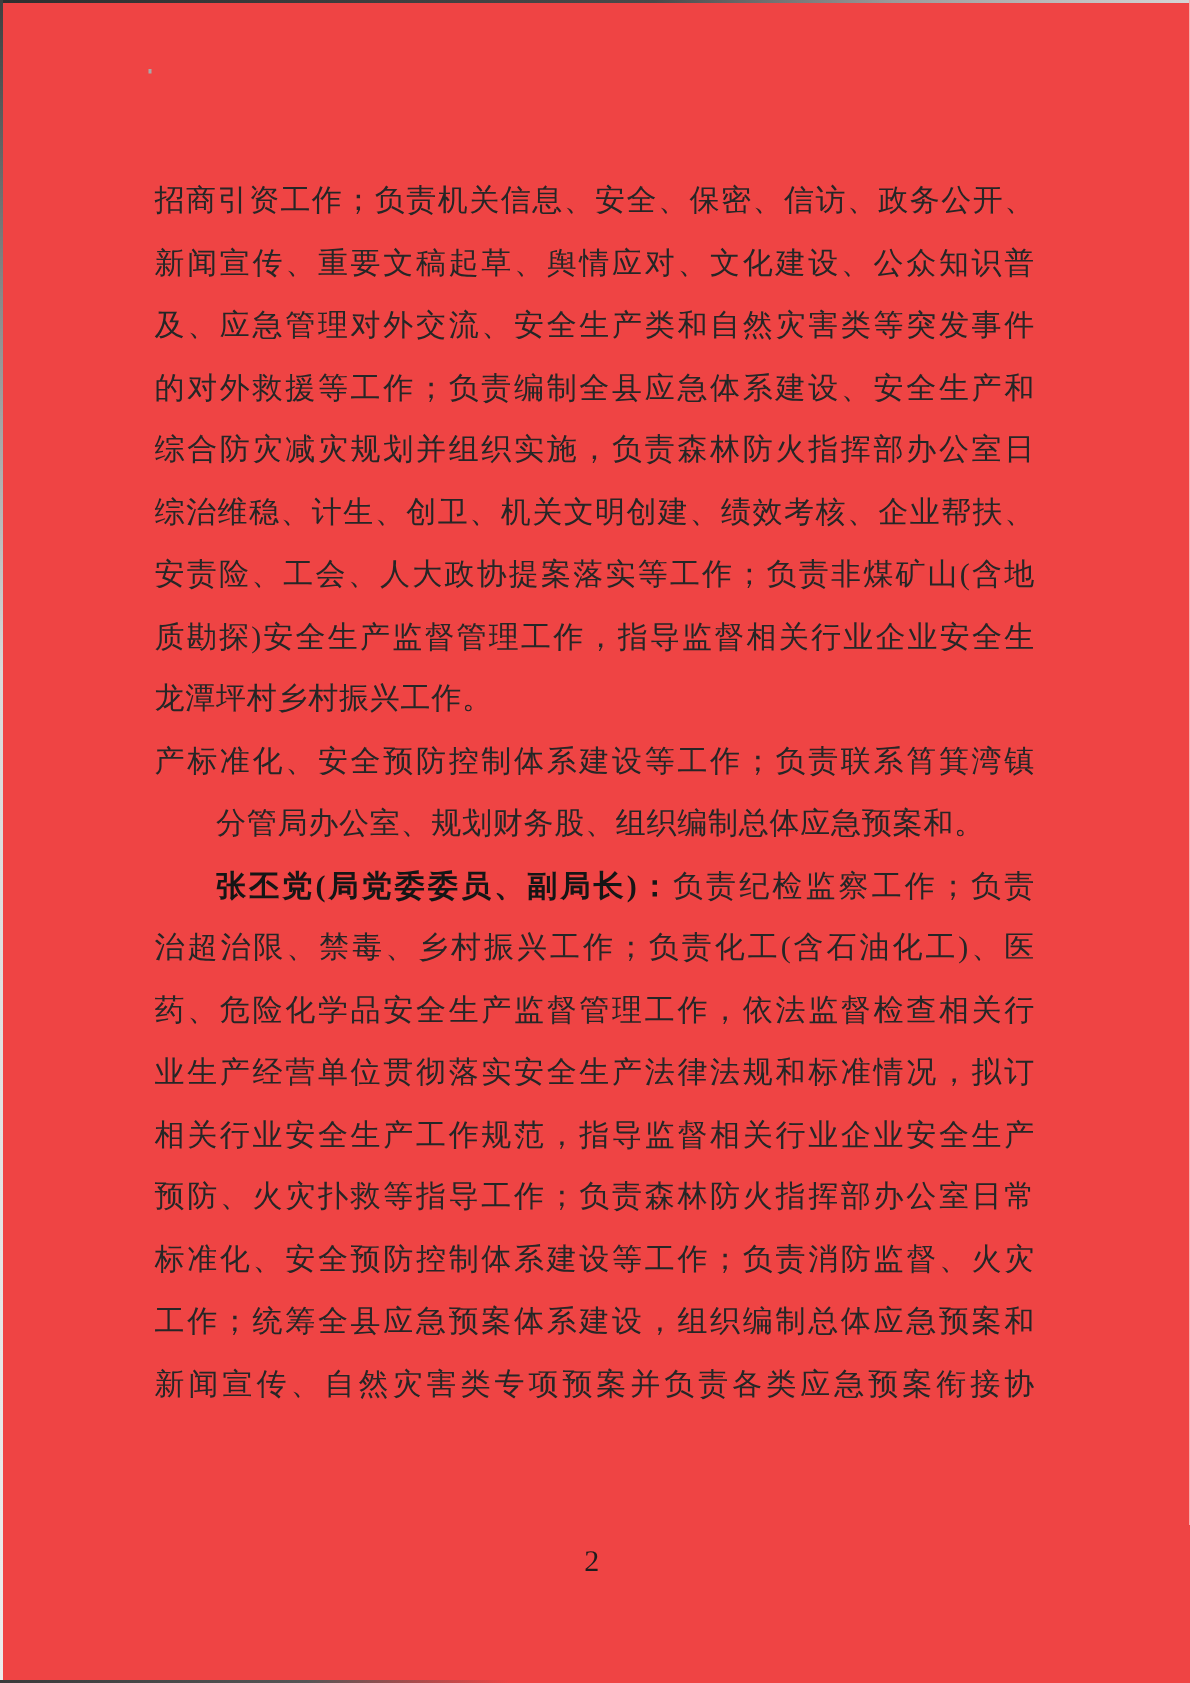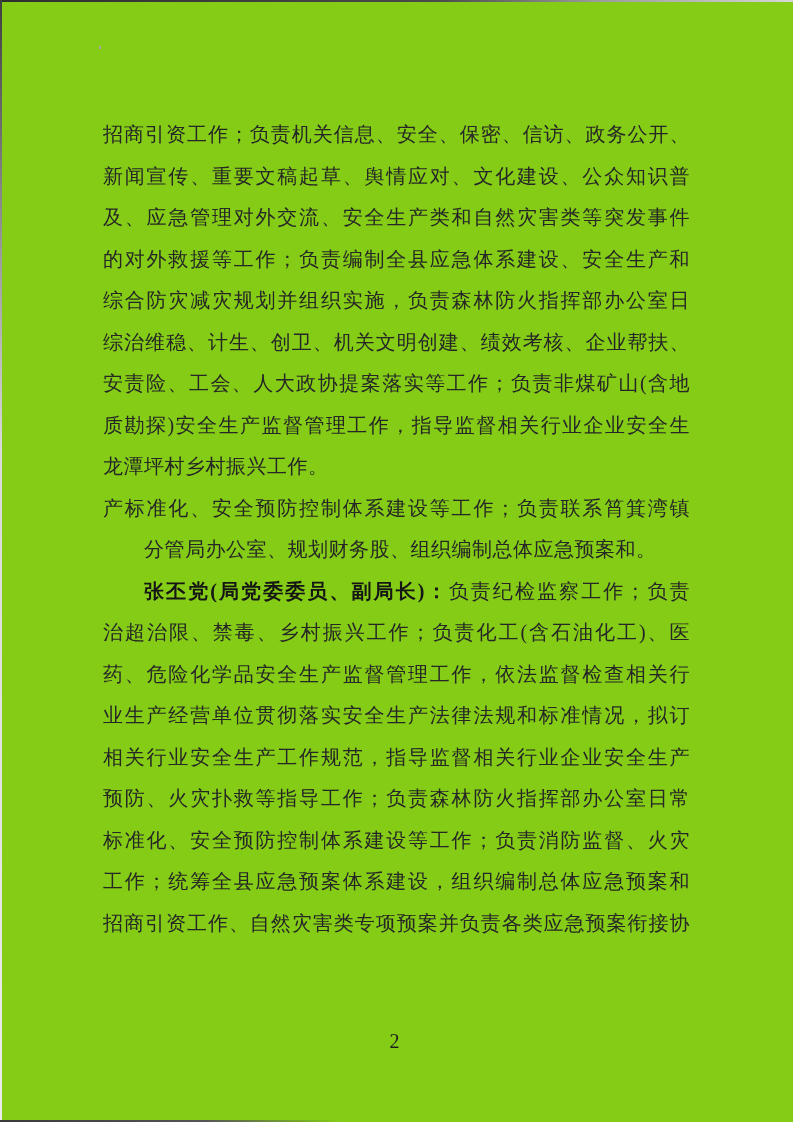--- a/index.html
+++ b/index.html
@@ -4,21 +4,21 @@
 <style>
   html, body {
     margin: 0;
     padding: 0;
     background: #ffffff;
   }
   .page {
     position: relative;
     width: 793px;
     height: 1122px;
-    background: #84cc16;
+    background: #ef4444;
     overflow: hidden;
     font-family: "Liberation Serif", "DejaVu Serif", serif;
   }
   
   .edge-top {
     position: absolute;
     top: 0; left: 0;
     width: 793px; height: 2px;
     background: linear-gradient(to right, #2f2f2f 0%, #4a4a4a 55%, #9a9a9a 75%, #d6d6d6 100%);
   }
@@ -99,17 +99,17 @@
       <div class="line j">产标准化、安全预防控制体系建设等工作；负责联系筲箕湾镇</div>
       <div class="line ind">分管局办公室、规划财务股、组织编制总体应急预案和。</div>
       <div class="line ind j"><span class="bold">张丕党(局党委委员、副局长)：</span>负责纪检监察工作；负责</div>
       <div class="line j">治超治限、禁毒、乡村振兴工作；负责化工(含石油化工)、医</div>
       <div class="line j">药、危险化学品安全生产监督管理工作，依法监督检查相关行</div>
       <div class="line j">业生产经营单位贯彻落实安全生产法律法规和标准情况，拟订</div>
       <div class="line j">相关行业安全生产工作规范，指导监督相关行业企业安全生产</div>
       <div class="line j">预防、火灾扑救等指导工作；负责森林防火指挥部办公室日常</div>
       <div class="line j">标准化、安全预防控制体系建设等工作；负责消防监督、火灾</div>
       <div class="line j">工作；统筹全县应急预案体系建设，组织编制总体应急预案和</div>
-      <div class="line j">招商引资工作、自然灾害类专项预案并负责各类应急预案衔接协</div>
+      <div class="line j">新闻宣传、自然灾害类专项预案并负责各类应急预案衔接协</div>
     </div>
 
   <div class="pageno">2</div>
 </div>
 
 </body></html>

